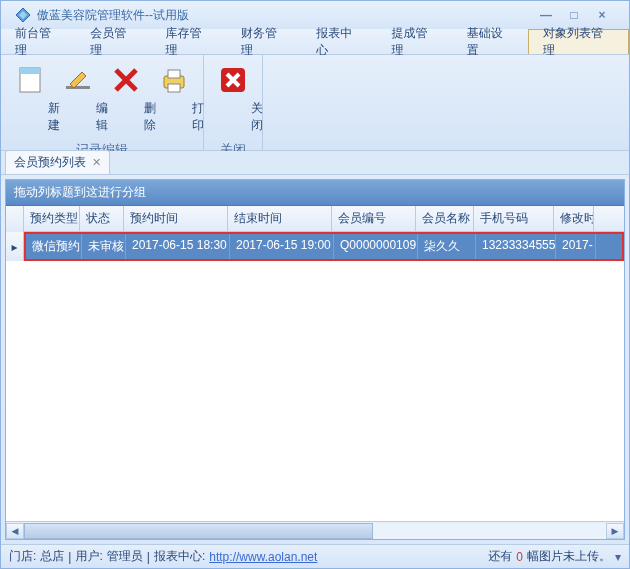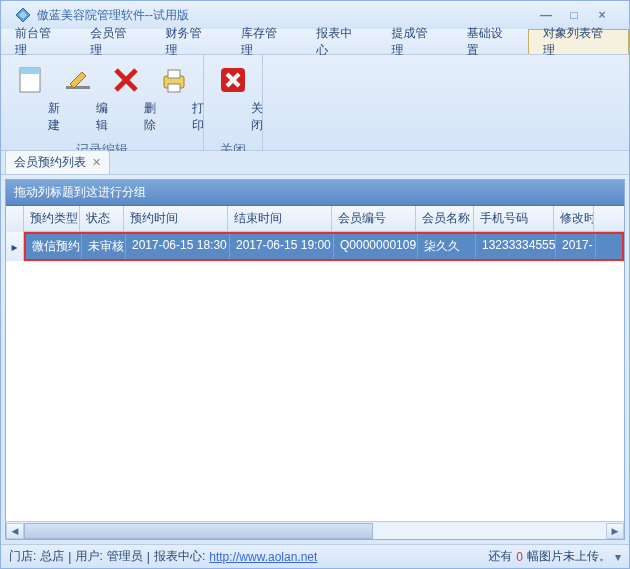--- a/index.html
+++ b/index.html
@@ -66,22 +66,22 @@
     <div class="winbtns">
       <div class="winbtn">—</div>
       <div class="winbtn">□</div>
       <div class="winbtn">×</div>
     </div>
   </div>
 
   <div class="menubar">
     <div class="menuitem">前台管理</div>
     <div class="menuitem">会员管理</div>
+    <div class="menuitem">库存管理</div>
     <div class="menuitem">财务管理</div>
-    <div class="menuitem">库存管理</div>
     <div class="menuitem">报表中心</div>
     <div class="menuitem">提成管理</div>
     <div class="menuitem">基础设置</div>
     <div class="menuitem active">对象列表管理</div>
   </div>
 
   <div class="ribbon">
     <div class="ribbon-group">
       <div class="ribbon-group-items">
         <div class="ribbon-btn">

